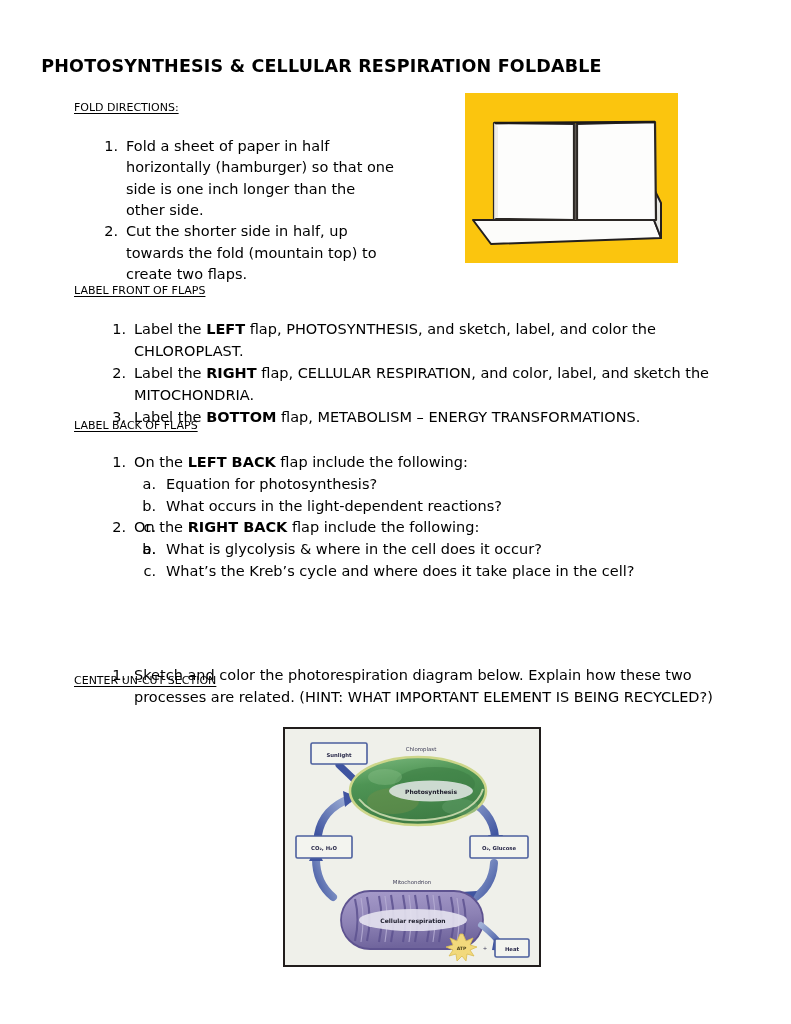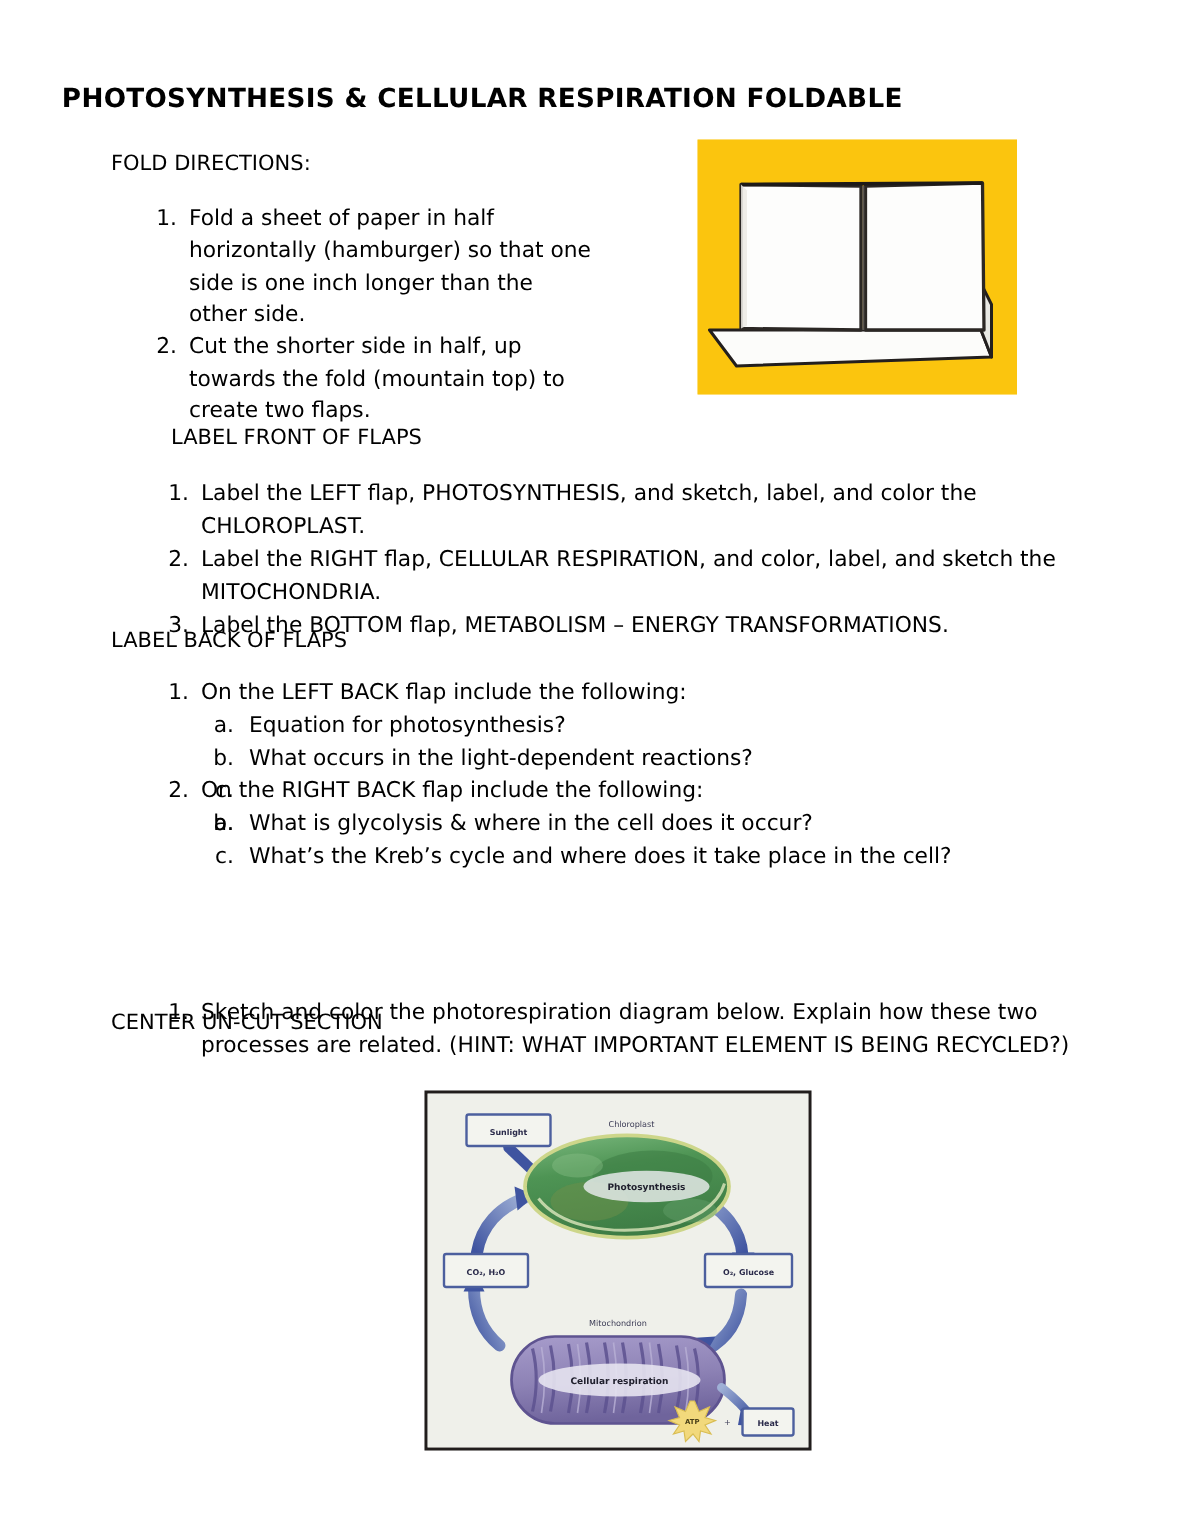--- a/index.html
+++ b/index.html
@@ -33,22 +33,23 @@
     font-size: 17.5px;
     font-weight: bold;
     letter-spacing: 0.2px;
     color: #000;
   }
 
   
   .section-heading {
     position: absolute;
     left: 74px;
-    font-size: 14px;
-    font-family: "DejaVu Sans", "Liberation Sans", sans-serif;
+    font-size: 11px;
+    font-family: "DejaVu Sans", "Liberation Sans", sans-serif;
+    text-decoration: underline;
     text-underline-offset: 2px;
     white-space: nowrap;
   }
 
   
   ol.numlist {
     position: absolute;
     margin: 0;
     padding: 0;
     list-style: none;
@@ -78,21 +79,21 @@
     position: relative;
     padding-left: 32px;
   }
   ol.alphalist > li > .marker {
     position: absolute;
     left: 0;
     top: 0;
     width: 22px;
     text-align: right;
   }
-  .bold { font-weight: normal; }
+  .bold { font-weight: bold; }
 
   
   #fold-directions-list {
     top: 136px;
     left: 96px;
     width: 300px;
     line-height: 1.47;
   }
 
   
@@ -203,21 +204,21 @@
       <polygon points="112,31 190,29 191,127 112,127" fill="#fdfdfc" stroke="#2b2724" stroke-width="2.2" stroke-linejoin="round"></polygon>
 
       <line x1="110.5" y1="31" x2="110.5" y2="127" stroke="#5d5853" stroke-width="1.4"></line>
 
       <line x1="29" y1="30" x2="190" y2="29" stroke="#1d1a18" stroke-width="2.4"></line>
 
       <polygon points="29,30 33,34 33,124 29,126" fill="#eceae4" opacity="0.85"></polygon>
     </svg>
   </div>
 
-  <div class="section-heading" style="top:284px;margin-left:40px;">LABEL FRONT OF FLAPS</div>
+  <div class="section-heading" style="top:284px;">LABEL FRONT OF FLAPS</div>
 
   <ol class="numlist" id="front-flaps-list">
     <li>
       <span class="marker">1.</span>
       <span>Label the </span><span class="bold">LEFT</span><span> flap, PHOTOSYNTHESIS, and sketch, label, and color the CHLOROPLAST.</span>
     </li>
     <li>
       <span class="marker">2.</span>
       <span>Label the </span><span class="bold">RIGHT</span><span> flap, CELLULAR RESPIRATION, and color, label, and sketch the MITOCHONDRIA.</span>
     </li>

